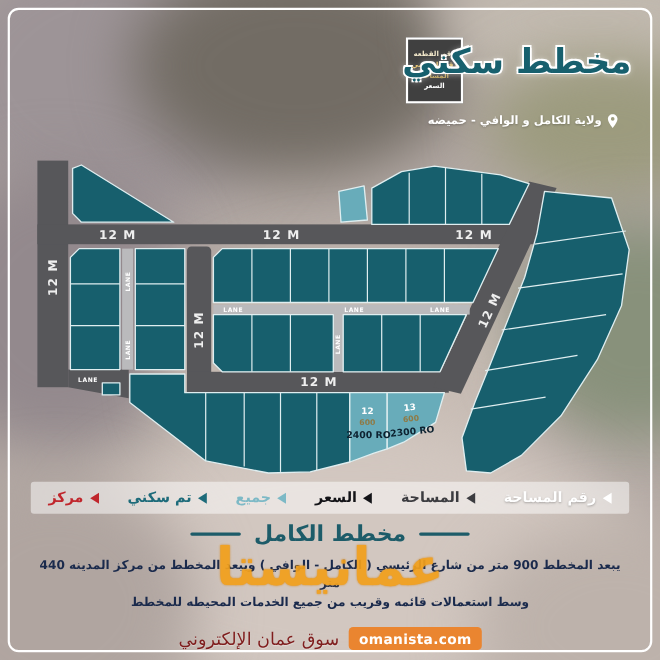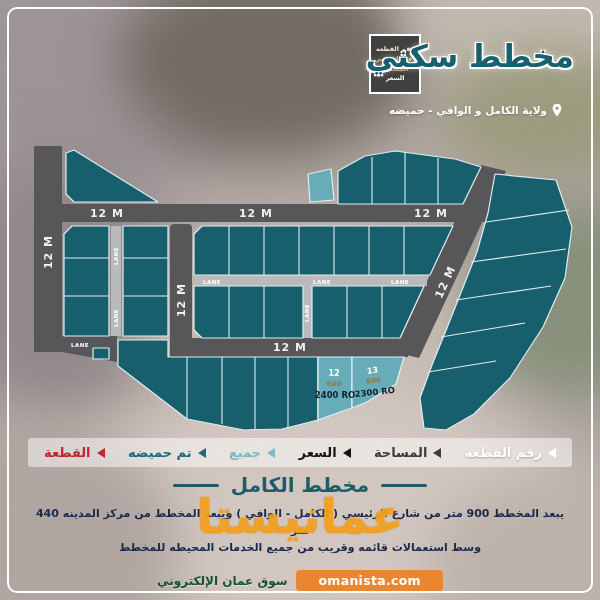--- a/index.html
+++ b/index.html
@@ -74,24 +74,24 @@
   .section-title{font-size:20px;font-weight:bold;color:#1d5c69;direction:rtl;}
   .para{position:absolute;left:32px;right:32px;top:505px;z-index:2;direction:rtl;
     text-align:center;color:#1a2a4c;font-size:11px;font-weight:bold;line-height:1.55;}
 
   .watermark{position:absolute;left:50%;top:492px;transform:translateX(-50%);z-index:5;
     font-size:48px;font-weight:bold;color:#f2a01c;opacity:.93;line-height:1;direction:rtl;
     text-shadow:0 0 2px #d8820a;white-space:nowrap;}
 
   .footer{position:absolute;left:0;right:0;top:570px;z-index:6;display:flex;
     align-items:center;justify-content:center;gap:9px;}
-  .site-label{color:#14532d;font-size:12px;font-weight:bold;direction:rtl;
+  .site-label{color:#7f1d1d;font-size:16px;font-weight:normal;direction:rtl;
     text-shadow:0 1px 1px rgba(255,255,255,.4);}
   .site-badge{background:#ea8530;color:#fff;font-size:12.5px;font-weight:bold;
-    padding:3px 22px;border-radius:4px;letter-spacing:0.3px;}
+    padding:3px 9px;border-radius:4px;letter-spacing:0.3px;}
 </style>
 </head>
 <body>
 
 <div class="stage">
 
   <div>
     <div class="blob b1"></div>
       <div class="blob b2"></div>
       <div class="blob b3"></div>
@@ -213,41 +213,41 @@
   <div class="location">
     <svg width="10" height="14" viewBox="0 0 24 32">
       <path d="M12 1C6 1 1.5 5.5 1.5 11.5 1.5 19 12 31 12 31s10.5-12 10.5-19.5C22.5 5.5 18 1 12 1zm0 14.5a4 4 0 1 1 0-8 4 4 0 0 1 0 8z" fill="#fff"></path>
     </svg>
     <span>ولاية الكامل و الوافي - حميضه</span>
   </div>
 
   <div class="legend">
     <span class="lg-item lg-white">
       <span class="tri"></span>
-      <span>رقم القطعة</span>
+      <span>رقم المساحة</span>
     </span>
     <span class="lg-item lg-gray">
       <span class="tri"></span>
       <span>المساحة</span>
     </span>
     <span class="lg-item lg-black">
       <span class="tri"></span>
       <span>السعر</span>
     </span>
     <span class="lg-item lg-teal-light">
       <span class="tri"></span>
       <span>جميع</span>
     </span>
     <span class="lg-item lg-teal-dark">
       <span class="tri"></span>
-      <span>تم حميضه</span>
+      <span>تم سكني</span>
     </span>
     <span class="lg-item lg-red">
       <span class="tri"></span>
-      <span>القطعة</span>
+      <span>مركز</span>
     </span>
   </div>
 
   <div class="section-head">
     <div class="dash"></div>
     <div class="section-title">مخطط الكامل</div>
     <div class="dash"></div>
   </div>
 
   <div class="para">

